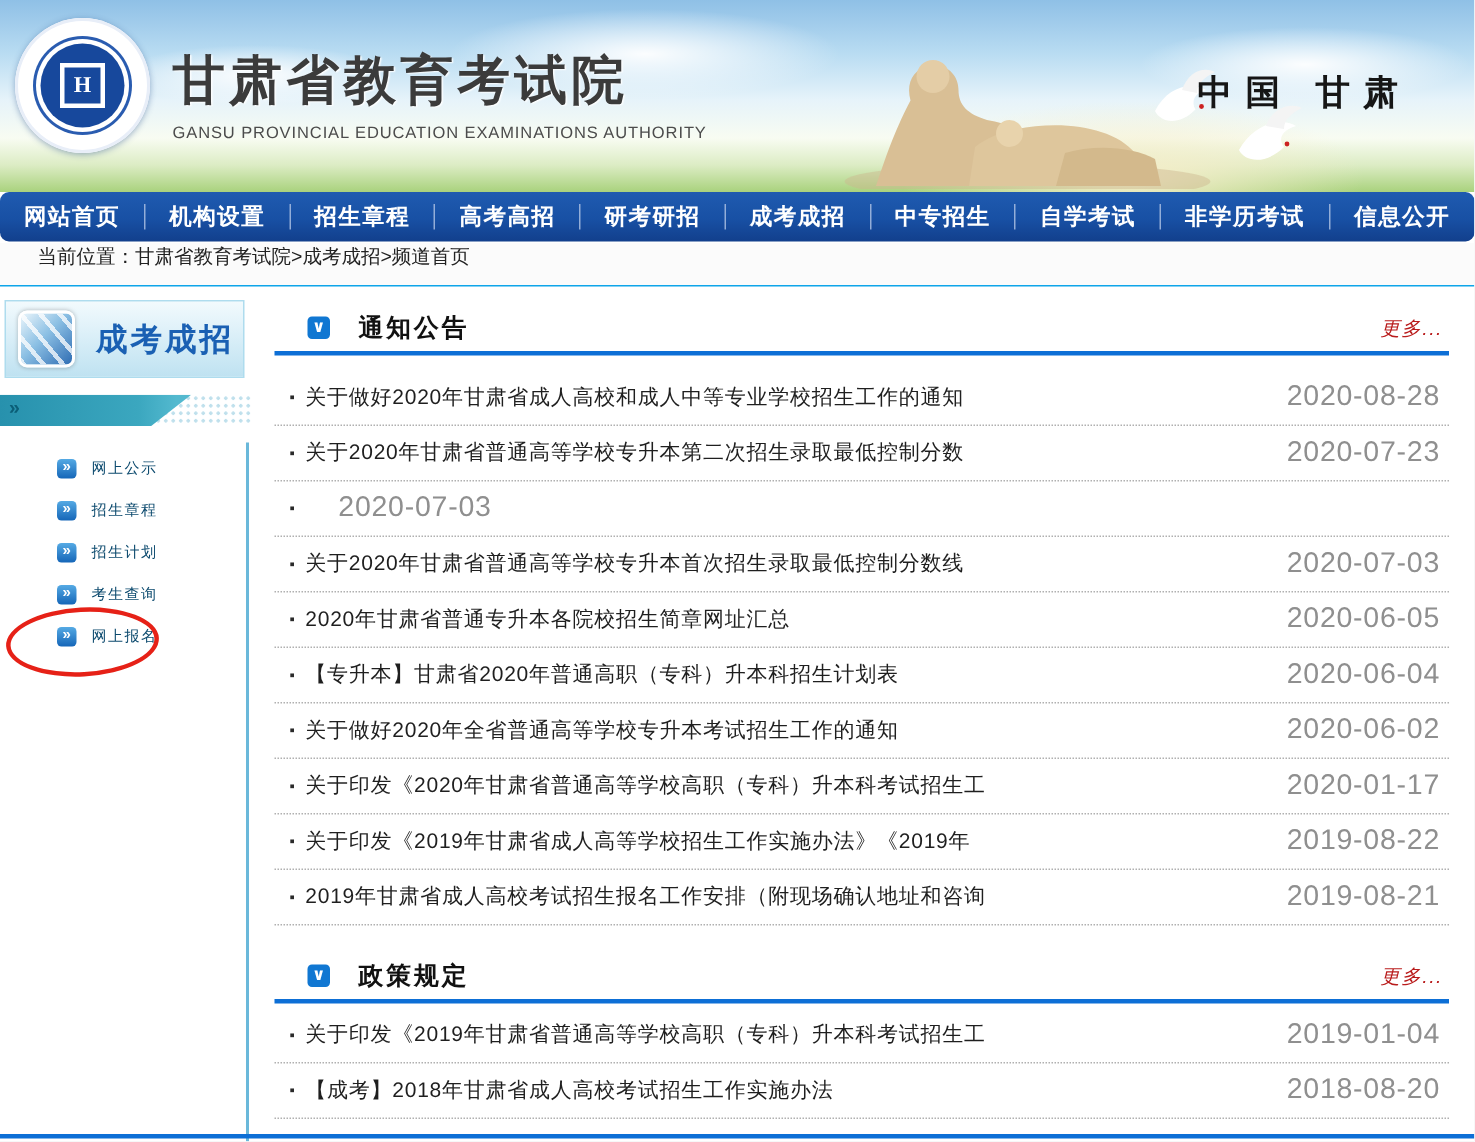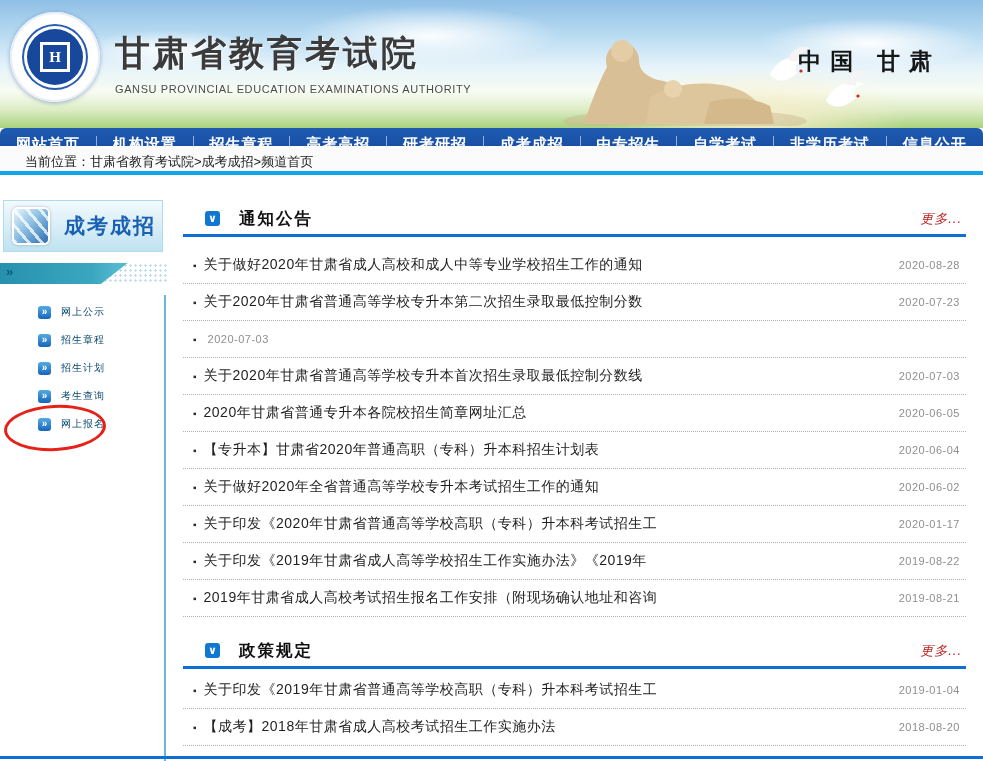--- a/index.html
+++ b/index.html
@@ -35,22 +35,22 @@
     font-size:23px; color:#161616; letter-spacing:9px; font-weight:bold; }
 
   
   .topnav { position:absolute; left:0; top:128px; width:983px; height:33px;
     background:linear-gradient(180deg,#1f5bb0 0%,#1850a4 55%,#123f8c 100%);
     display:flex; align-items:center; justify-content:space-between; padding:0 16px;border-radius:6px; }
   .topnav a { color:#fff; font-size:15px; font-weight:bold; text-decoration:none; letter-spacing:1px; cursor:pointer; white-space:nowrap; }
   .nav-sep { width:1px; height:17px; background:#a9bee2; opacity:.85; }
 
   
-  .breadcrumb { position:absolute; left:0; top:146px; width:983px; height:29px; background:#fbfbfb;
-    border-bottom:4px solid #0ea5e9; display:flex; align-items:flex-end; padding-left:25px; }
+  .breadcrumb { position:absolute; left:0; top:162px; width:983px; height:29px; background:#fbfbfb;
+    border-bottom:1px solid #0ea5e9; display:flex; align-items:flex-start; padding-left:25px; }
   .breadcrumb span { font-size:13px; color:#222; cursor:pointer; }
 
   
   .sidebar { position:absolute; left:0; top:195px; width:168px; height:566px; }
   .side-head { position:absolute; left:3px; top:5px; width:160px; height:52px;
     background:linear-gradient(180deg,#f2fafd 0%,#d6edf7 55%,#bfe2f1 100%);
     border:1px solid #aedcee; display:flex; align-items:center; padding-left:8px; }
   .side-head-icon { width:38px; height:38px; border-radius:6px; border:2px solid #fff;
     background:linear-gradient(135deg,#eaf5fb 0%,#8cc0e4 45%,#2f6db3 100%);
     background-blend-mode:normal; box-shadow:0 0 3px rgba(0,0,0,.25); position:relative; overflow:hidden; }
@@ -85,21 +85,21 @@
   .check-ico { width:15px; height:15px; border-radius:3px; background:#1077d2; color:#fff;
     font-size:11px; line-height:15px; text-align:center; font-weight:bold; flex:none; }
   .section-title { margin-left:19px; font-size:16.5px; font-weight:bold; color:#111; letter-spacing:2px; }
   .more { margin-left:auto; font-size:13px; color:#b91c1c; text-decoration:none; cursor:pointer; letter-spacing:1px;font-style:italic; }
 
   .rows { margin-top:10px; }
   .sec2 .rows { margin-top:3px; }
   .row { height:37px; display:flex; align-items:center; border-bottom:1px dotted #b0b0b0; padding:0 6px 0 10px; cursor:pointer; }
   .bullet { color:#2a2a2a; font-size:10px; margin-right:7px; flex:none; }
   .row-title { flex:1; font-size:14px; color:#1f1f1f; text-decoration:none; white-space:nowrap; overflow:hidden; letter-spacing:.5px; }
-  .row-date { margin-left:4px; font-size:11px; color:#8f8f8f; letter-spacing:.5px; flex:none; }
+  .row-date { margin-left:22px; font-size:19px; color:#8f8f8f; letter-spacing:.5px; flex:none; }
 
   .bottom-rule { position:absolute; left:0; top:756px; width:983px; height:3px; background:#0d6fd6; }
 </style>
 </head>
 <body>
 
 <div class="page">
 
   <header class="masthead">
     <div class="cloud c1"></div>

